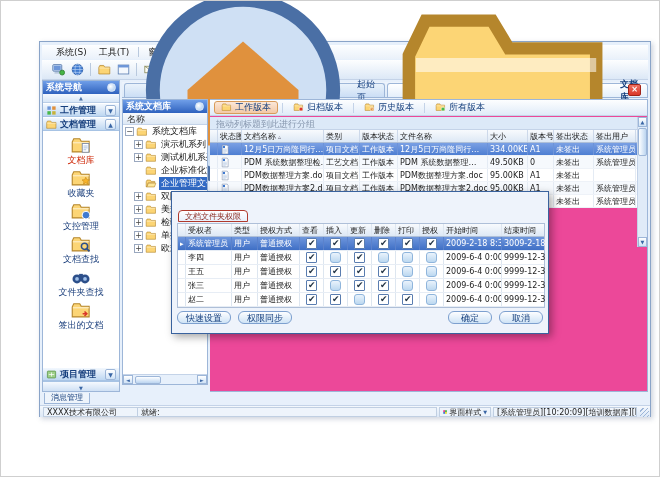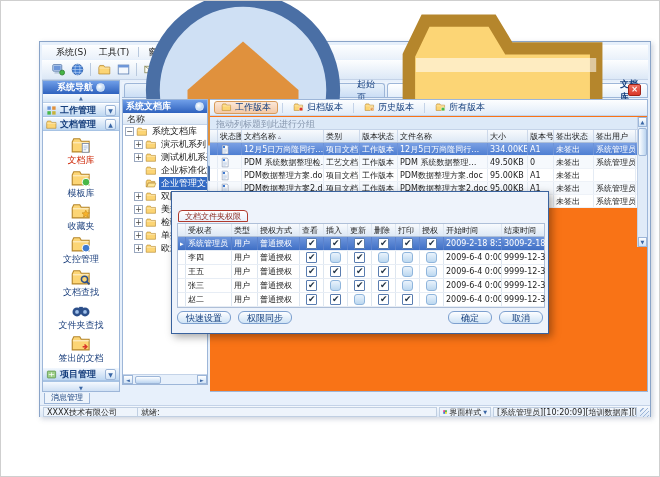--- a/index.html
+++ b/index.html
@@ -15,21 +15,21 @@
   .msep{width:1px;height:10px;background:#b9c9de;margin:0 3px}
   .toolbar{position:absolute;left:2px;top:18px;right:2px;height:20px;display:flex;align-items:center;
            gap:3px;padding-left:8px;background:linear-gradient(#fdfeff,#dce8f6);border-bottom:1px solid #c4d3e8}
   .tbtn{width:16px;height:16px;border:0;background:transparent;display:flex;align-items:center;justify-content:center}
   .tbtn svg{width:13px;height:13px}
   .tsep{width:1px;height:13px;background:#b9c9de;margin:0 2px}
   
   .sidebar{position:absolute;left:2px;top:38px;width:78px;height:312px;background:#dce9f8;
            border:1px solid #9db6d8;display:flex;flex-direction:column}
   .sb-header{height:13px;background:linear-gradient(#6f9ee8,#2f62be);color:#fff;font-weight:bold;
-             display:flex;align-items:center;padding:0 14px;justify-content:space-between}
+             display:flex;align-items:center;padding:0 3px;justify-content:space-between}
   .pinbtn{width:9px;height:9px;border-radius:50%;background:radial-gradient(circle at 35% 35%,#fff,#9ec4ef);
           border:1px solid #dce9f8}
   .sb-scroll{height:9px;background:linear-gradient(#f5f9fe,#d7e6f7);border-bottom:1px solid #b9cde6;
              text-align:center;line-height:8px;color:#4a6fa5;font-size:7px}
   .sb-scroll::after{content:"▲";font-size:5px}
   .sb-group{height:14px;display:flex;align-items:center;gap:3px;padding:0 3px;color:#17407e;font-weight:bold;
             background:linear-gradient(#f3f8fe,#bed7f1);border-top:1px solid #fff;border-bottom:1px solid #a7c3e4}
   .sb-group .gic{width:11px;height:11px}.sb-group .gic svg{width:11px;height:11px}
   .sb-group .spring{flex:1}
   .gdrop{width:11px;height:11px;border:1px solid #9db6d8;border-radius:2px;background:linear-gradient(#fff,#cfe2f6);
@@ -67,21 +67,21 @@
   .trow .tic{width:12px;height:11px;flex:none}.trow .tic svg{width:12px;height:11px}
   .trow .tlbl{padding:0 2px}
   .trow.tsel .tlbl{background:#316ac5;color:#fff}
   .hscroll{height:10px;flex:none;background:#e7f0fb;border-top:1px solid #c4d3e8;display:flex;align-items:center}
   .harr{width:10px;height:9px;background:linear-gradient(#fff,#cfe2f6);border:1px solid #9db6d8;
         font-size:5px;color:#3a66a5;text-align:center;line-height:8px}
   .hthumb{width:26px;height:8px;margin-left:2px;background:linear-gradient(#fdfeff,#bcd5f0);
           border:1px solid #9db6d8;border-radius:2px}
   .hscroll .spring{flex:1}
   
-  .file-area{position:absolute;left:170px;top:57px;width:438px;height:293px;background:#f97316;
+  .file-area{position:absolute;left:170px;top:57px;width:438px;height:293px;background:#ec4899;
              border:1px solid #9db6d8;border-left:0}
   .ver-tabs{position:absolute;left:0;top:0;right:0;height:16px;display:flex;align-items:center;gap:4px;
             padding-left:4px;background:linear-gradient(#fdfeff,#e0ebf8);border-bottom:1px solid #c4d3e8}
   .vtab{height:13px;display:flex;align-items:center;gap:3px;padding:0 6px;border-radius:3px;color:#17407e}
   .vtab svg{width:11px;height:10px}
   .vtab.act{background:linear-gradient(#fbe7d8,#f3c9a6);border:1px solid #d89b5a}
   .vsep{width:1px;height:10px;background:#c4d3e8}
   .group-hint{position:absolute;left:0;top:17px;right:10px;height:13px;background:#dce9f8;color:#8696ad;
               padding:1px 6px;border-bottom:1px solid #c4d3e8}
   .ftable{position:absolute;left:0;top:30px;width:428px;font-size:8px}
@@ -278,28 +278,20 @@
                 <path d="M1.5 6.2h13" stroke="#fff" stroke-opacity=".55"></path>
                 <rect x="9" y="6.8" width="5.3" height="7" fill="#fff" stroke="#7a8aa5" stroke-width=".7"></rect>
                 <path d="M10 8.8h3.3M10 10.3h3.3M10 11.8h2.2" stroke="#9db6d8" stroke-width=".7"></path>
               </svg></span>
             <div class="sb-lbl">文档库</div>
           </div>
           <div class="sb-item">
             <span class="sb-ic"><svg viewBox="0 0 16 16" xmlns="http://www.w3.org/2000/svg">
                 <path d="M1 5.5L2.2 3h4.8l1.2 2h6.3v8.5H1z" fill="#fcd575" stroke="#b5862c" stroke-width=".9"></path>
                 <path d="M1.5 6.2h13" stroke="#fff" stroke-opacity=".55"></path>
-                <circle cx="12" cy="11.3" r="3.1" fill="#49b849" stroke="#fff" stroke-width=".8"></circle>
-              </svg></span>
-            <div class="sb-lbl">模板库</div>
-          </div>
-          <div class="sb-item">
-            <span class="sb-ic"><svg viewBox="0 0 16 16" xmlns="http://www.w3.org/2000/svg">
-                <path d="M1 5.5L2.2 3h4.8l1.2 2h6.3v8.5H1z" fill="#fcd575" stroke="#b5862c" stroke-width=".9"></path>
-                <path d="M1.5 6.2h13" stroke="#fff" stroke-opacity=".55"></path>
                 <path d="M11.8 7.4l.9 1.9 2.1.2-1.6 1.4.5 2-1.9-1.1-1.9 1.1.5-2L8.8 9.5l2.1-.2z" fill="#f7b32b" stroke="#c88a18" stroke-width=".5"></path>
               </svg></span>
             <div class="sb-lbl">收藏夹</div>
           </div>
           <div class="sb-item">
             <span class="sb-ic"><svg viewBox="0 0 16 16" xmlns="http://www.w3.org/2000/svg">
                 <path d="M1 5.5L2.2 3h4.8l1.2 2h6.3v8.5H1z" fill="#fcd575" stroke="#b5862c" stroke-width=".9"></path>
                 <path d="M1.5 6.2h13" stroke="#fff" stroke-opacity=".55"></path>
                 <circle cx="12" cy="11.3" r="3.1" fill="#3f7ad0" stroke="#fff" stroke-width=".8"></circle>
               </svg></span>

